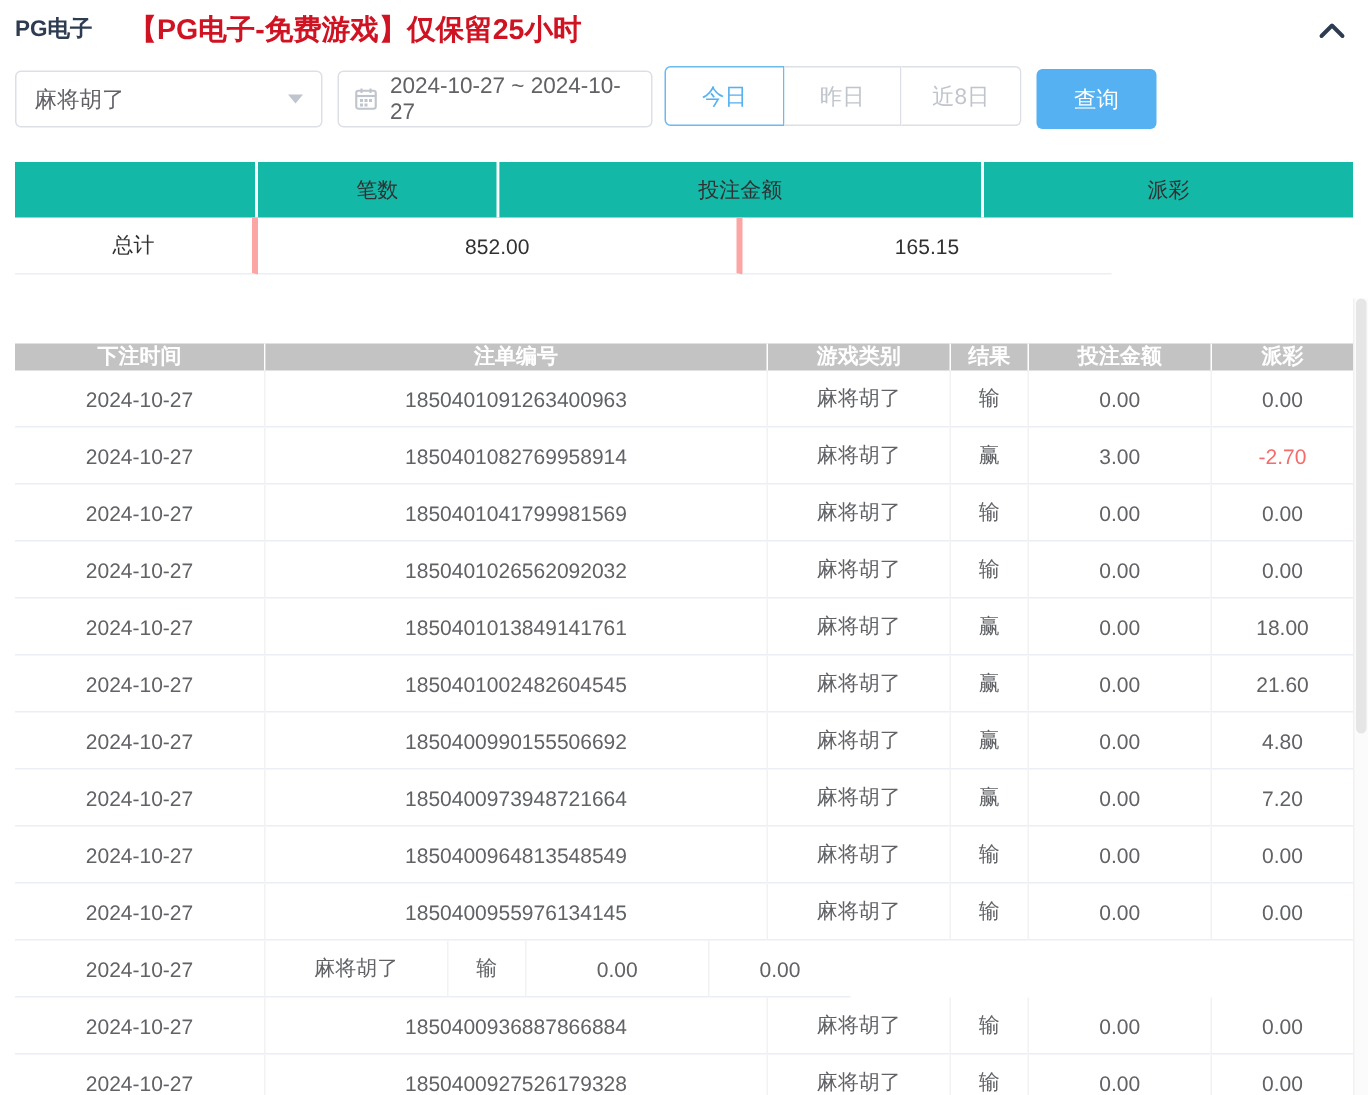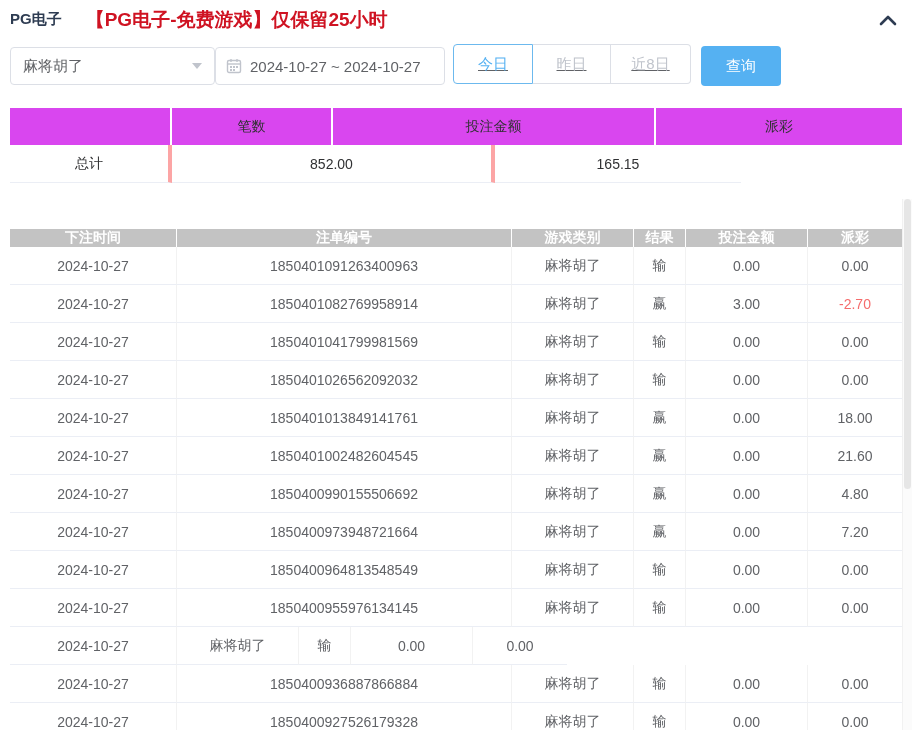--- a/index.html
+++ b/index.html
@@ -26,40 +26,40 @@
   .topbar .notice{font-size:19px;font-weight:bold;color:var(--red);margin-left:24px;}
   .topbar .chev{margin-left:auto;margin-right:4px;cursor:pointer;display:flex;align-items:center;}
 
   
   .filters{display:flex;align-items:center;margin-top:16px;height:40px;}
   .selectbox{width:205px;height:38px;border:1px solid var(--border);border-radius:4px;
     display:flex;align-items:center;padding:0 12px;font-size:15px;color:var(--text);
     cursor:pointer;background:#fff;}
   .selectbox .caret{margin-left:auto;width:0;height:0;border-left:5px solid transparent;
     border-right:5px solid transparent;border-top:6px solid var(--muted);}
-  .datebox{width:230px;height:38px;border:1px solid var(--border);border-radius:4px;
+  .datebox{width:210px;height:38px;border:1px solid var(--border);border-radius:4px;
     display:flex;align-items:center;padding:0 10px;font-size:15px;color:var(--text);
-    margin-left:0;cursor:pointer;background:#fff;}
+    margin-left:10px;cursor:pointer;background:#fff;}
   .datebox svg{margin-right:8px;flex:none;}
-  .btn-group{display:flex;margin-left:8px;height:44px;text-decoration:underline;}
+  .btn-group{display:flex;margin-left:8px;height:44px;}
   .btn-group button{width:80px;height:40px;background:#fff;border:1px solid var(--border);
     font-size:15px;color:var(--muted);cursor:pointer;border-left-width:0;
     font-family:inherit;}
   .btn-group button:first-child{border-left-width:1px;border-radius:4px 0 0 4px;}
   .btn-group button:nth-child(2){width:78px;}
   .btn-group button:last-child{border-radius:0 4px 4px 0;}
   .btn-group button.active{border:1px solid var(--accent-border);color:var(--accent);}
   .search-btn{margin-left:10px;width:80px;height:40px;background:var(--accent);
     color:#fff;font-size:15px;border:none;border-radius:4px;cursor:pointer;
     font-family:Liberation Serif, serif;}
 
   
   .summary{margin-top:22px;width:892px;font-size:14px;}
   .summary .s-head{display:flex;height:37px;}
-  .summary .s-head .cell{background:#d946ef;display:flex;align-items:center;
+  .summary .s-head .cell{background:#14b8a6;display:flex;align-items:center;
     justify-content:center;color:var(--text-dark);border-right:2px solid #fff;}
   .summary .s-head .cell:last-child{border-right:none;}
   .summary .s-body{display:flex;height:38px;}
   .summary .s-body .cell{display:flex;align-items:center;justify-content:center;
     color:var(--text-dark);border-bottom:1px solid var(--row-border);
     border-right:4px solid #fca5a5;}
   .summary .s-body .cell:last-child{border-right:none;}
   .sc1{width:162px;} .sc2{width:161px;} .sc3{width:323px;} .sc4{width:246px;}
 
   

